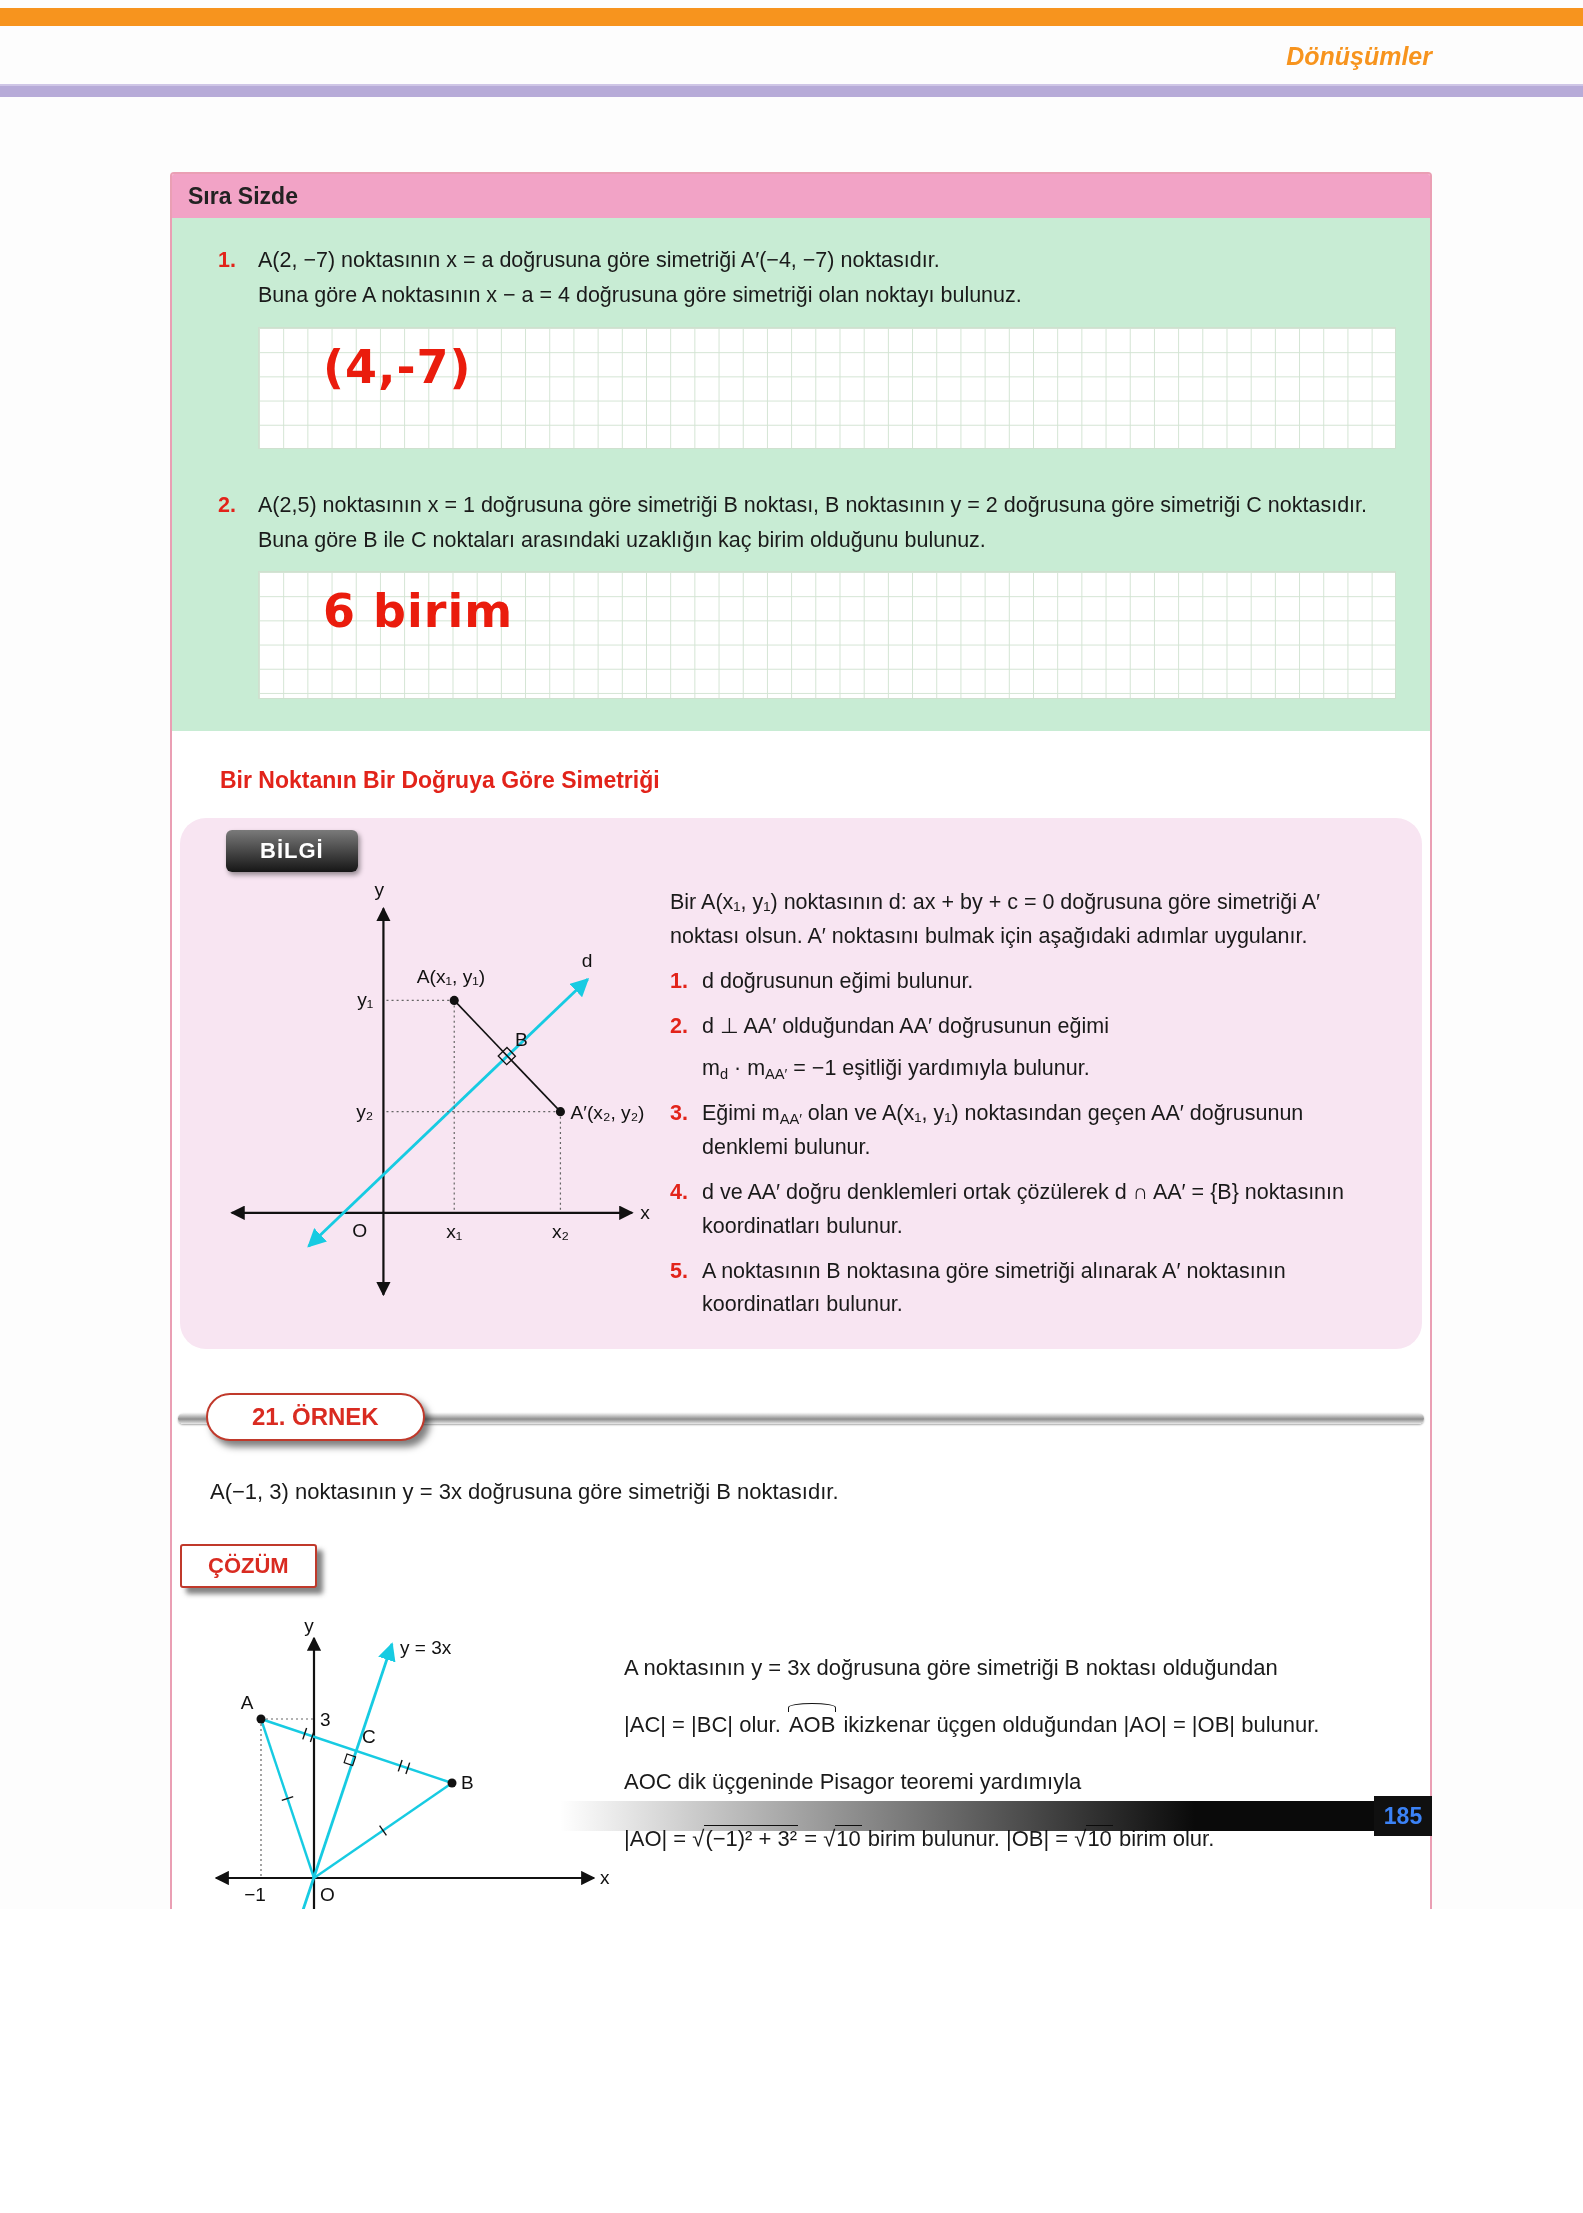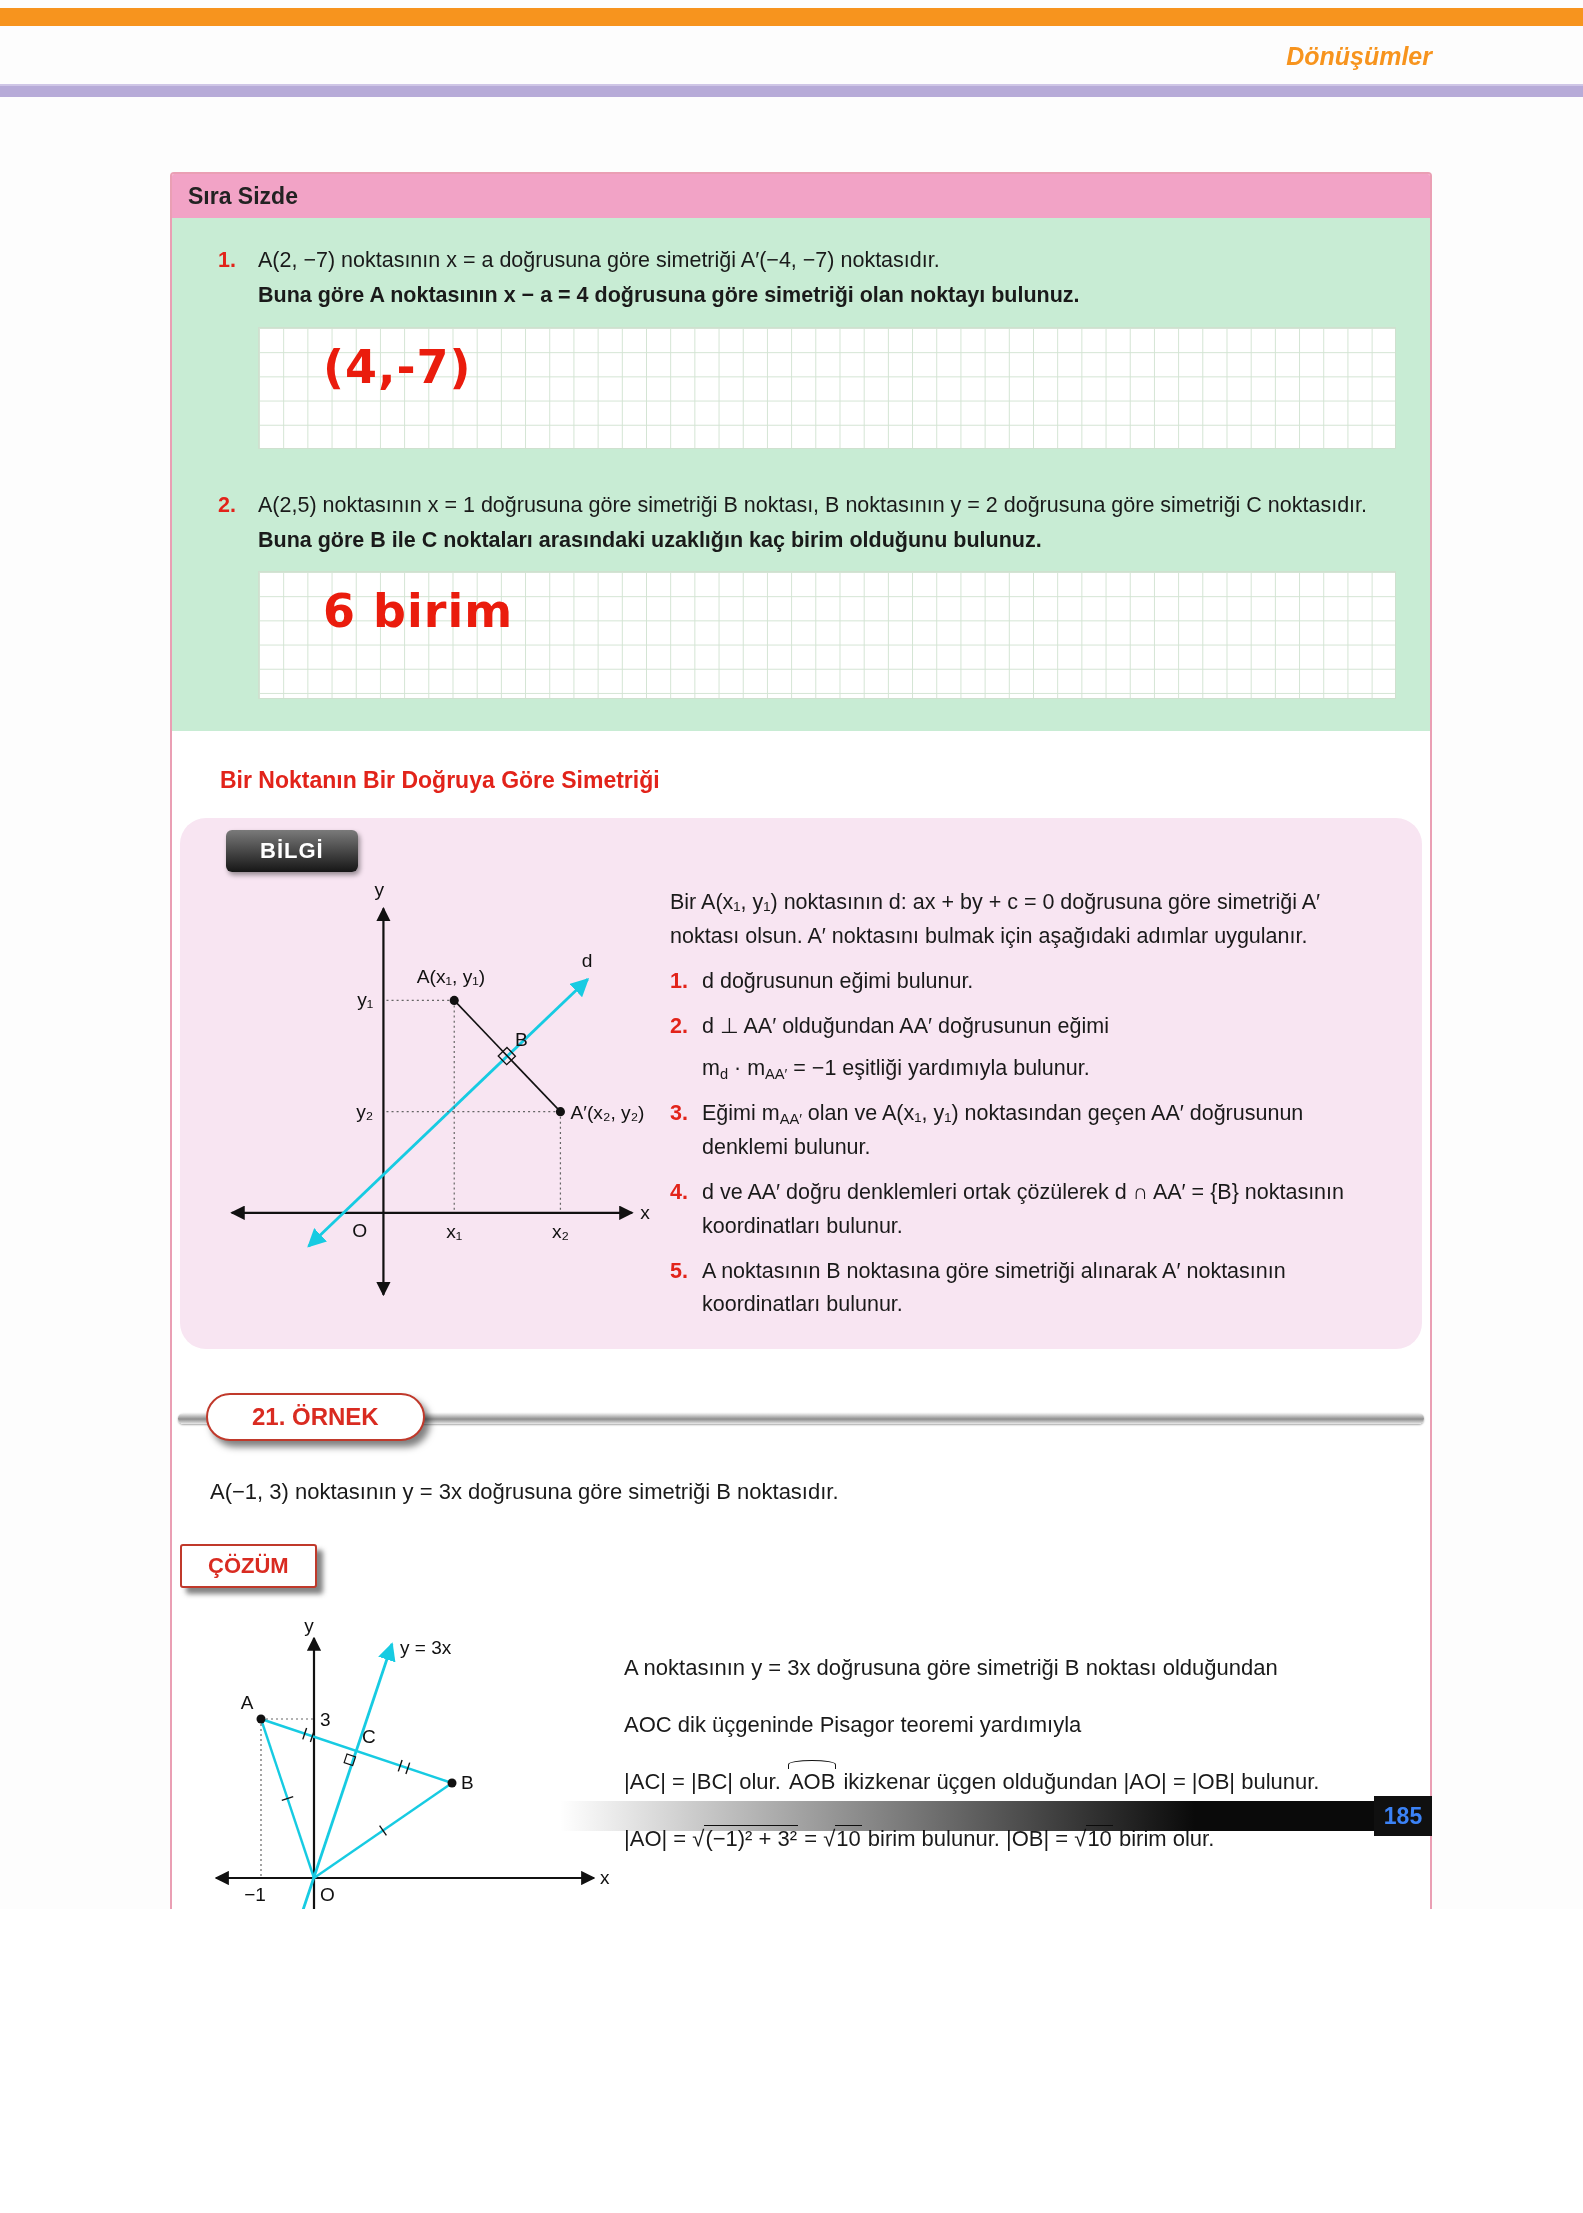--- a/index.html
+++ b/index.html
@@ -16,21 +16,21 @@
   .content-box { position:absolute; left:170px; top:172px; width:1262px; height:1863px;
     border:2px solid #EA9FB4; border-radius:4px; background:#fff; overflow:hidden; }
 
   .sira-header { background:#F2A3C6; height:44px; display:flex; align-items:center;
     padding-left:16px; font-size:23px; font-weight:bold; color:#222;text-align:right; }
 
   .green { background:#C8ECD4; padding:26px 0 32px 0; }
   .ex-row { display:flex; padding:0 40px 0 46px; }
   .ex-num { width:40px; flex:0 0 auto; font-weight:bold; color:#E2231A; font-size:21.5px; line-height:1.55; }
   .ex-body { flex:1; font-size:21.5px; line-height:1.55; }
-  .ex-bold { font-weight:bold; margin-top:2px; }
+  .ex-bold { font-weight:normal; margin-top:2px; }
   .grid { margin:14px 34px 0 86px; height:122px; background-color:#fff;
     background-image:linear-gradient(to right,#d3e4d3 1px,transparent 1px),
                      linear-gradient(to bottom,#d3e4d3 1px,transparent 1px);
     background-size:24.2px 24.2px; border:1px solid #cfe0cf; position:relative; }
   .grid.tall { height:128px; }
   .grid .answer { position:absolute; left:64px; top:12px; color:#EA1C0D; font-weight:bold;
     font-size:46px; letter-spacing:1px; font-family:"DejaVu Sans",sans-serif; }
   .ex-gap { margin-top:40px; }
 
   .section-heading { margin:36px 0 0 48px; color:#E2231A; font-weight:bold; font-size:23px; }
@@ -249,24 +249,24 @@
           <text x="53" y="101" text-anchor="middle">A</text>
           <text x="267" y="181">B</text>
           <text x="168" y="135">C</text>
           <text x="126" y="118">3</text>
           <text x="61" y="293" text-anchor="middle">−1</text>
         </svg>
       </div>
 
       <div class="cozum-text">
         <p>A noktasının y = 3x doğrusuna göre simetriği B noktası olduğundan</p>
-        <p>AOC dik üçgeninde Pisagor teoremi yardımıyla</p>
         <p>
           <span>|AC| = |BC| olur. </span><span class="arc">AOB</span><span> ikizkenar üçgen olduğundan |AO| = |OB| bulunur.</span>
         </p>
+        <p>AOC dik üçgeninde Pisagor teoremi yardımıyla</p>
         <p>
           <span>|AO| = </span><span>√</span><span class="sqrt-inner">(−1)² + 3²</span><span> = </span><span>√</span><span class="sqrt-inner">10</span><span> birim bulunur. |OB| = </span><span>√</span><span class="sqrt-inner">10</span><span> birim olur.</span>
         </p>
       </div>
 
     </div>
 
   </div>
 
   <div class="bottom-bar"></div>

